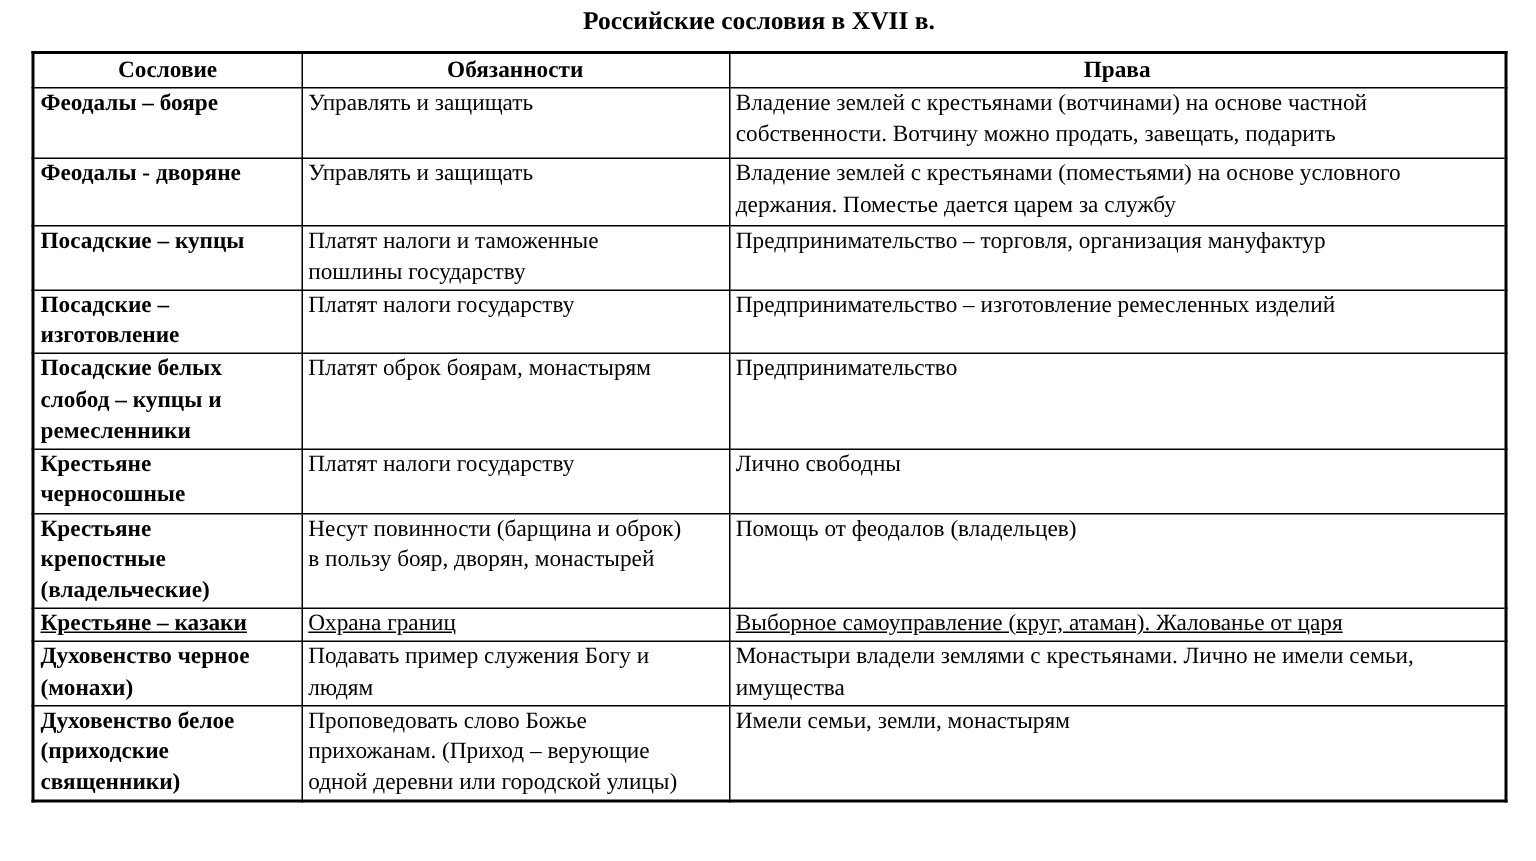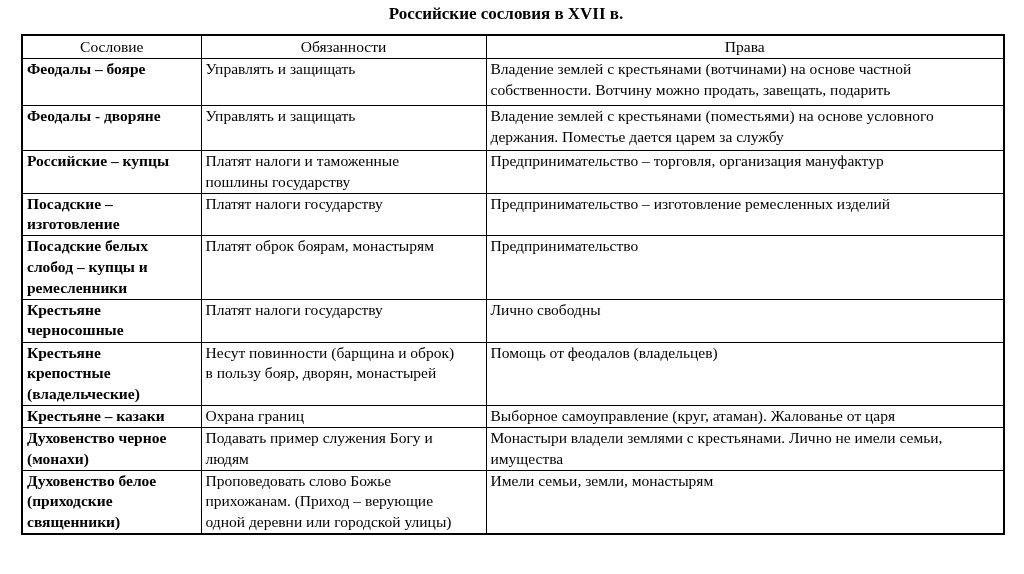--- a/index.html
+++ b/index.html
@@ -36,21 +36,21 @@
   table.estates td {
     border: 1.5px solid #000;
     padding: 0 4px;
     font-size: 15.5px;
     line-height: 20.8px;
     vertical-align: top;
     white-space: pre-line;
     overflow: hidden;
   }
   table.estates th {
-    font-weight: normal;
+    font-weight: bold;
     text-align: center;
     vertical-align: middle;
     height: 22px;
     padding: 0 2px;
     margin-top: 33px;
   }
   table.estates td.estate {
     font-weight: bold;
   }
   col.c1 { width: 179px; }
@@ -82,21 +82,21 @@
         <td>Владение землей с крестьянами (вотчинами) на основе частной
 собственности. Вотчину можно продать, завещать, подарить</td>
       </tr>
       <tr style="height: 45px; margin-top: 29px;">
         <td class="estate">Феодалы - дворяне</td>
         <td>Управлять и защищать</td>
         <td>Владение землей с крестьянами (поместьями) на основе условного
 держания. Поместье дается царем за службу</td>
       </tr>
       <tr style="height: 42px;">
-        <td class="estate">Российские – купцы</td>
+        <td class="estate">Посадские – купцы</td>
         <td>Платят налоги и таможенные
 пошлины государству</td>
         <td>Предпринимательство – торговля, организация мануфактур</td>
       </tr>
       <tr style="height: 42px;">
         <td class="estate">Посадские –
 изготовление</td>
         <td>Платят налоги государству</td>
         <td>Предпринимательство – изготовление ремесленных изделий</td>
       </tr>
@@ -114,21 +114,21 @@
         <td>Лично свободны</td>
       </tr>
       <tr style="height: 62px;">
         <td class="estate">Крестьяне
 крепостные
 (владельческие)</td>
         <td>Несут повинности (барщина и оброк)
 в пользу бояр, дворян, монастырей</td>
         <td>Помощь от феодалов (владельцев)</td>
       </tr>
-      <tr style="height: 22px;">
+      <tr style="height: 22px; text-decoration: underline;">
         <td class="estate">Крестьяне – казаки</td>
         <td>Охрана границ</td>
         <td>Выборное самоуправление (круг, атаман). Жалованье от царя</td>
       </tr>
       <tr style="height: 42px; margin-left: 24px;">
         <td class="estate">Духовенство черное
 (монахи)</td>
         <td>Подавать пример служения Богу и
 людям</td>
         <td>Монастыри владели землями с крестьянами. Лично не имели семьи,

